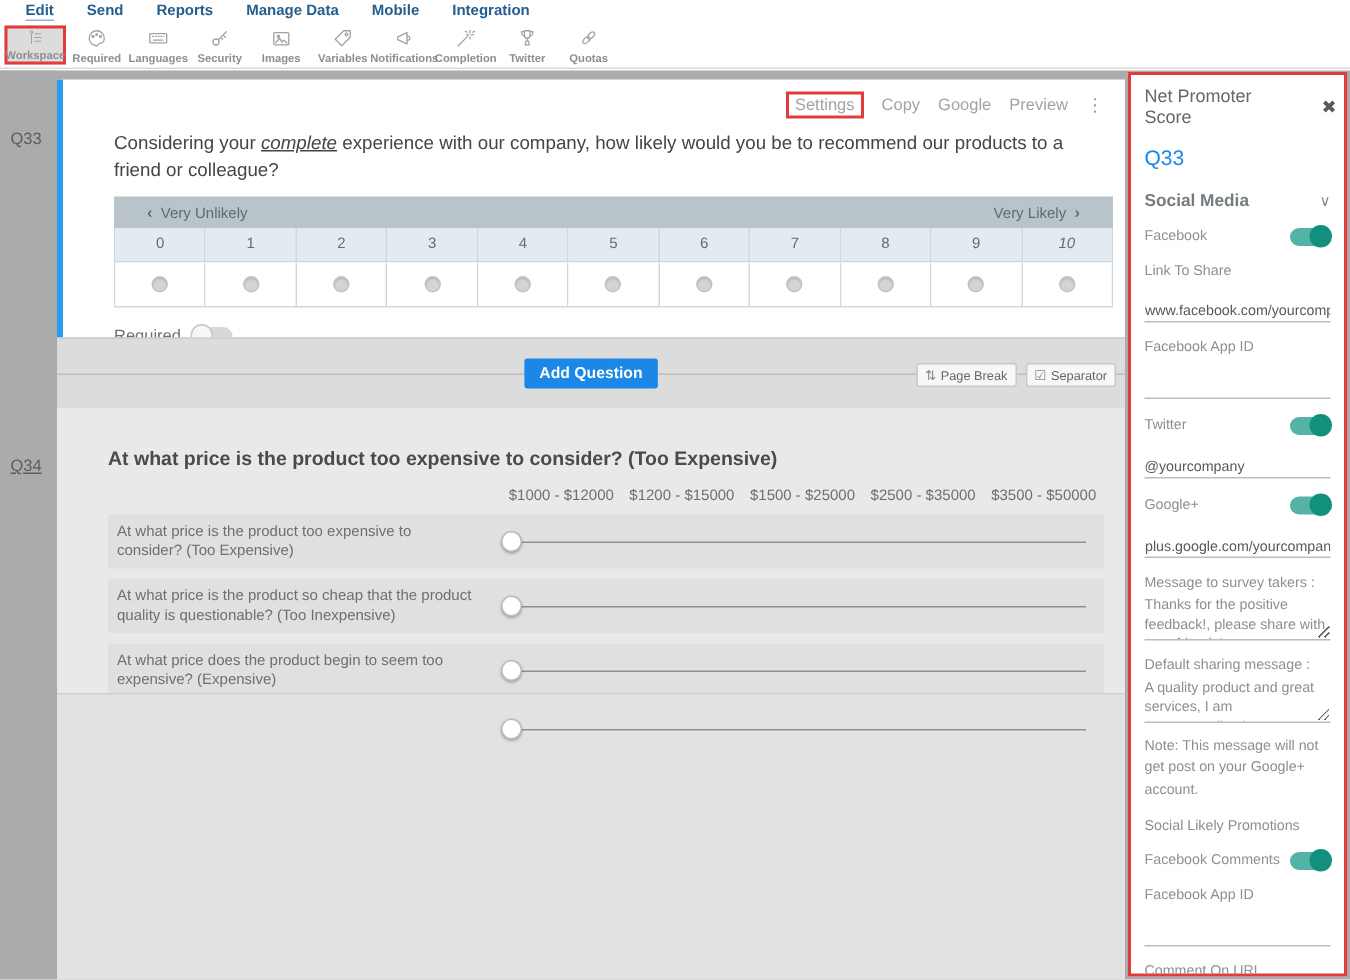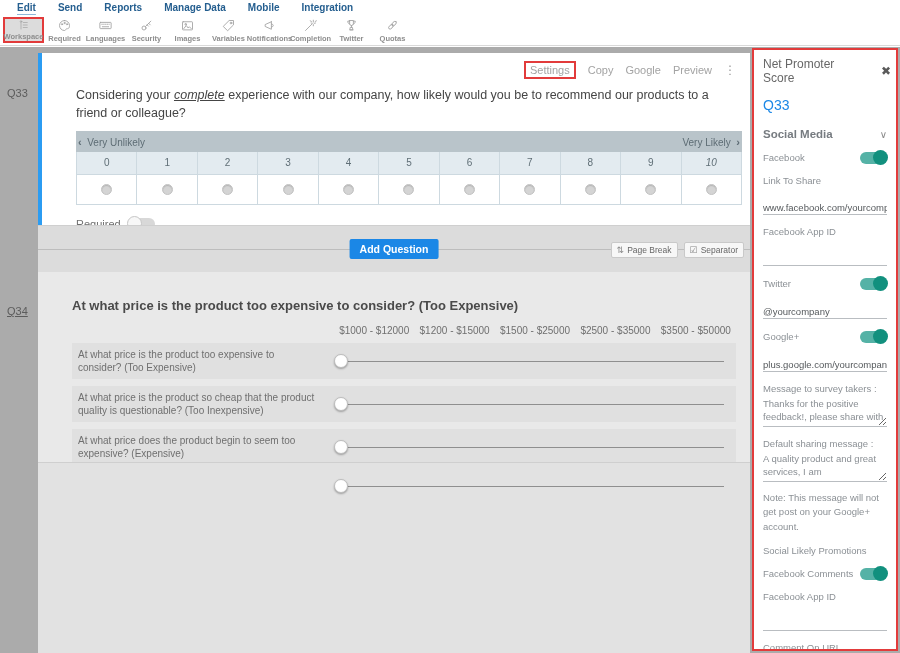--- a/index.html
+++ b/index.html
@@ -31,21 +31,21 @@
   
   .q33-card { margin-top:6px; background:#fff; border-left:4px solid #2b9cf2; height:172px; padding:8px 14px 0 20px; }
   .actions { display:flex; justify-content:flex-end; align-items:center; gap:12px; font-size:11px; color:#a3a3a3; }
   .actions .act { cursor:pointer; }
   .actions .act.hl-red { border:2px solid #e23b3b; padding:1px 4px; }
   .actions .kebab { font-size:12px; color:#9b9b9b; cursor:pointer; letter-spacing:0; }
   .qtext { margin:7px 0 0 14px; font-size:12.5px; color:#454545; line-height:1.45; max-width:640px; }
   .qtext .em { font-style:italic; text-decoration:underline; }
 
   .nps { margin:9px 0 0 14px; width:666px; }
-  .nps-head { height:21px; background:#b9c4ca; display:flex; justify-content:space-between; align-items:center; padding:0 2px; font-size:10px; color:#5d6c74; }
+  .nps-head { height:21px; background:#b9c4ca; display:flex; justify-content:space-between; align-items:center; padding:0 22px; font-size:10px; color:#5d6c74; }
   .nps-head .chev { font-weight:bold; font-size:11px; }
   .nps-grid { display:flex; border:1px solid #cdd9e0; border-top:none; }
   .nps-grid .cell { flex:1; text-align:center; border-right:1px solid #cdd9e0; }
   .nps-grid .cell:last-child { border-right:none;font-style:italic; }
   .nps-nums .cell { background:#e3ebf0; font-size:10px; color:#5f6e76; line-height:22px; height:22px; }
   .nps-radios .cell { background:#fff; height:29px; display:flex; align-items:center; justify-content:center; }
   .radio { width:11px; height:11px; border-radius:50%; background:#d4d4d4; border:1px solid #c3c3c3; box-shadow:inset 0 1px 1px rgba(0,0,0,.15); cursor:pointer; }
 
   .req-row { display:flex; align-items:center; gap:7px; margin:13px 0 0 14px; }
   .req-row .rlabel { font-size:11px; color:#6f6f6f; }

